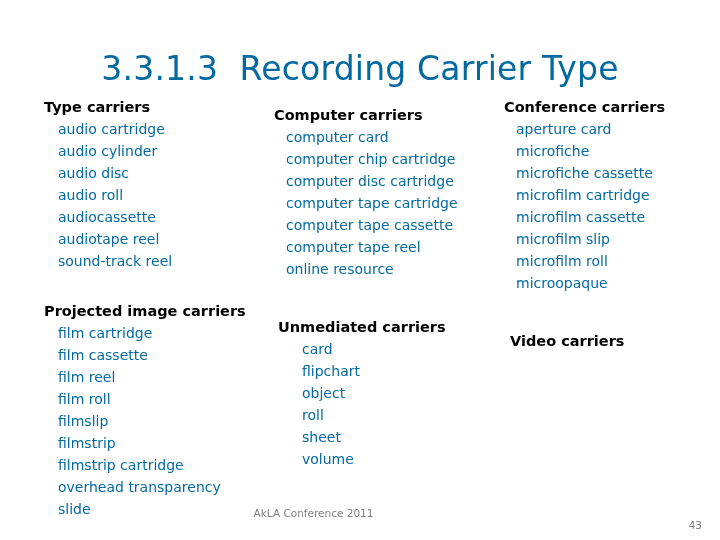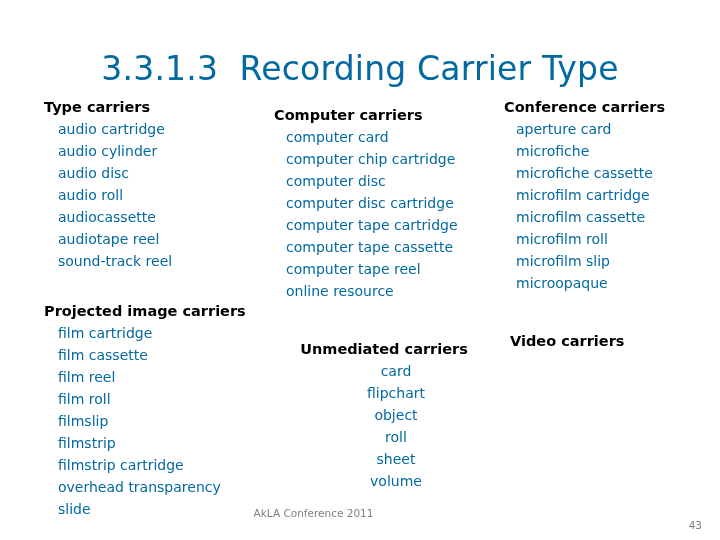--- a/index.html
+++ b/index.html
@@ -89,21 +89,21 @@
   .col-2 .group-unmediated .group-item    { padding-left: 36px; }
 
   .col-3 .group-heading { padding-left: 4px; }
   .col-3 .group-item    { padding-left: 16px; }
 
   .col-3 .group-video .group-heading { padding-left: 10px; }
   .col-3 .group-video .group-item    { padding-left: 22px; }
 
   
   .col-2 .group-computer   { margin-top: 8px; }
-  .col-2 .group-unmediated { margin-top: 36px; text-align: center; }
+  .col-2 .group-unmediated { margin-top: 36px; }
   .col-1 .group-projected  { margin-top: 28px; }
   .col-3 .group-video      { margin-top: 36px; }
 
   .footer {
     position: absolute;
     left: 0;
     top: 506px;
     width: 720px;
     height: 20px;
   }
@@ -168,21 +168,20 @@
         </ul>
       </div>
     </div>
 
     <div class="column col-2">
       <div class="group group-computer">
         <div class="group-heading">Computer carriers</div>
         <ul class="group-list">
           <li class="group-item">computer card</li>
           <li class="group-item">computer chip cartridge</li>
-          <li class="group-item">computer disc</li>
           <li class="group-item">computer disc cartridge</li>
           <li class="group-item">computer tape cartridge</li>
           <li class="group-item">computer tape cassette</li>
           <li class="group-item">computer tape reel</li>
           <li class="group-item">online resource</li>
         </ul>
       </div>
 
       <div class="group group-unmediated">
         <div class="group-heading">Unmediated carriers</div>
@@ -199,22 +198,22 @@
 
     <div class="column col-3">
       <div class="group group-microform">
         <div class="group-heading">Conference carriers</div>
         <ul class="group-list">
           <li class="group-item">aperture card</li>
           <li class="group-item">microfiche</li>
           <li class="group-item">microfiche cassette</li>
           <li class="group-item">microfilm cartridge</li>
           <li class="group-item">microfilm cassette</li>
+          <li class="group-item">microfilm slip</li>
           <li class="group-item">microfilm roll</li>
-          <li class="group-item">microfilm slip</li>
           <li class="group-item">microopaque</li>
         </ul>
       </div>
 
       <div class="group group-video">
         <div class="group-heading">Video carriers</div>
       </div>
     </div>
 
   </div>

